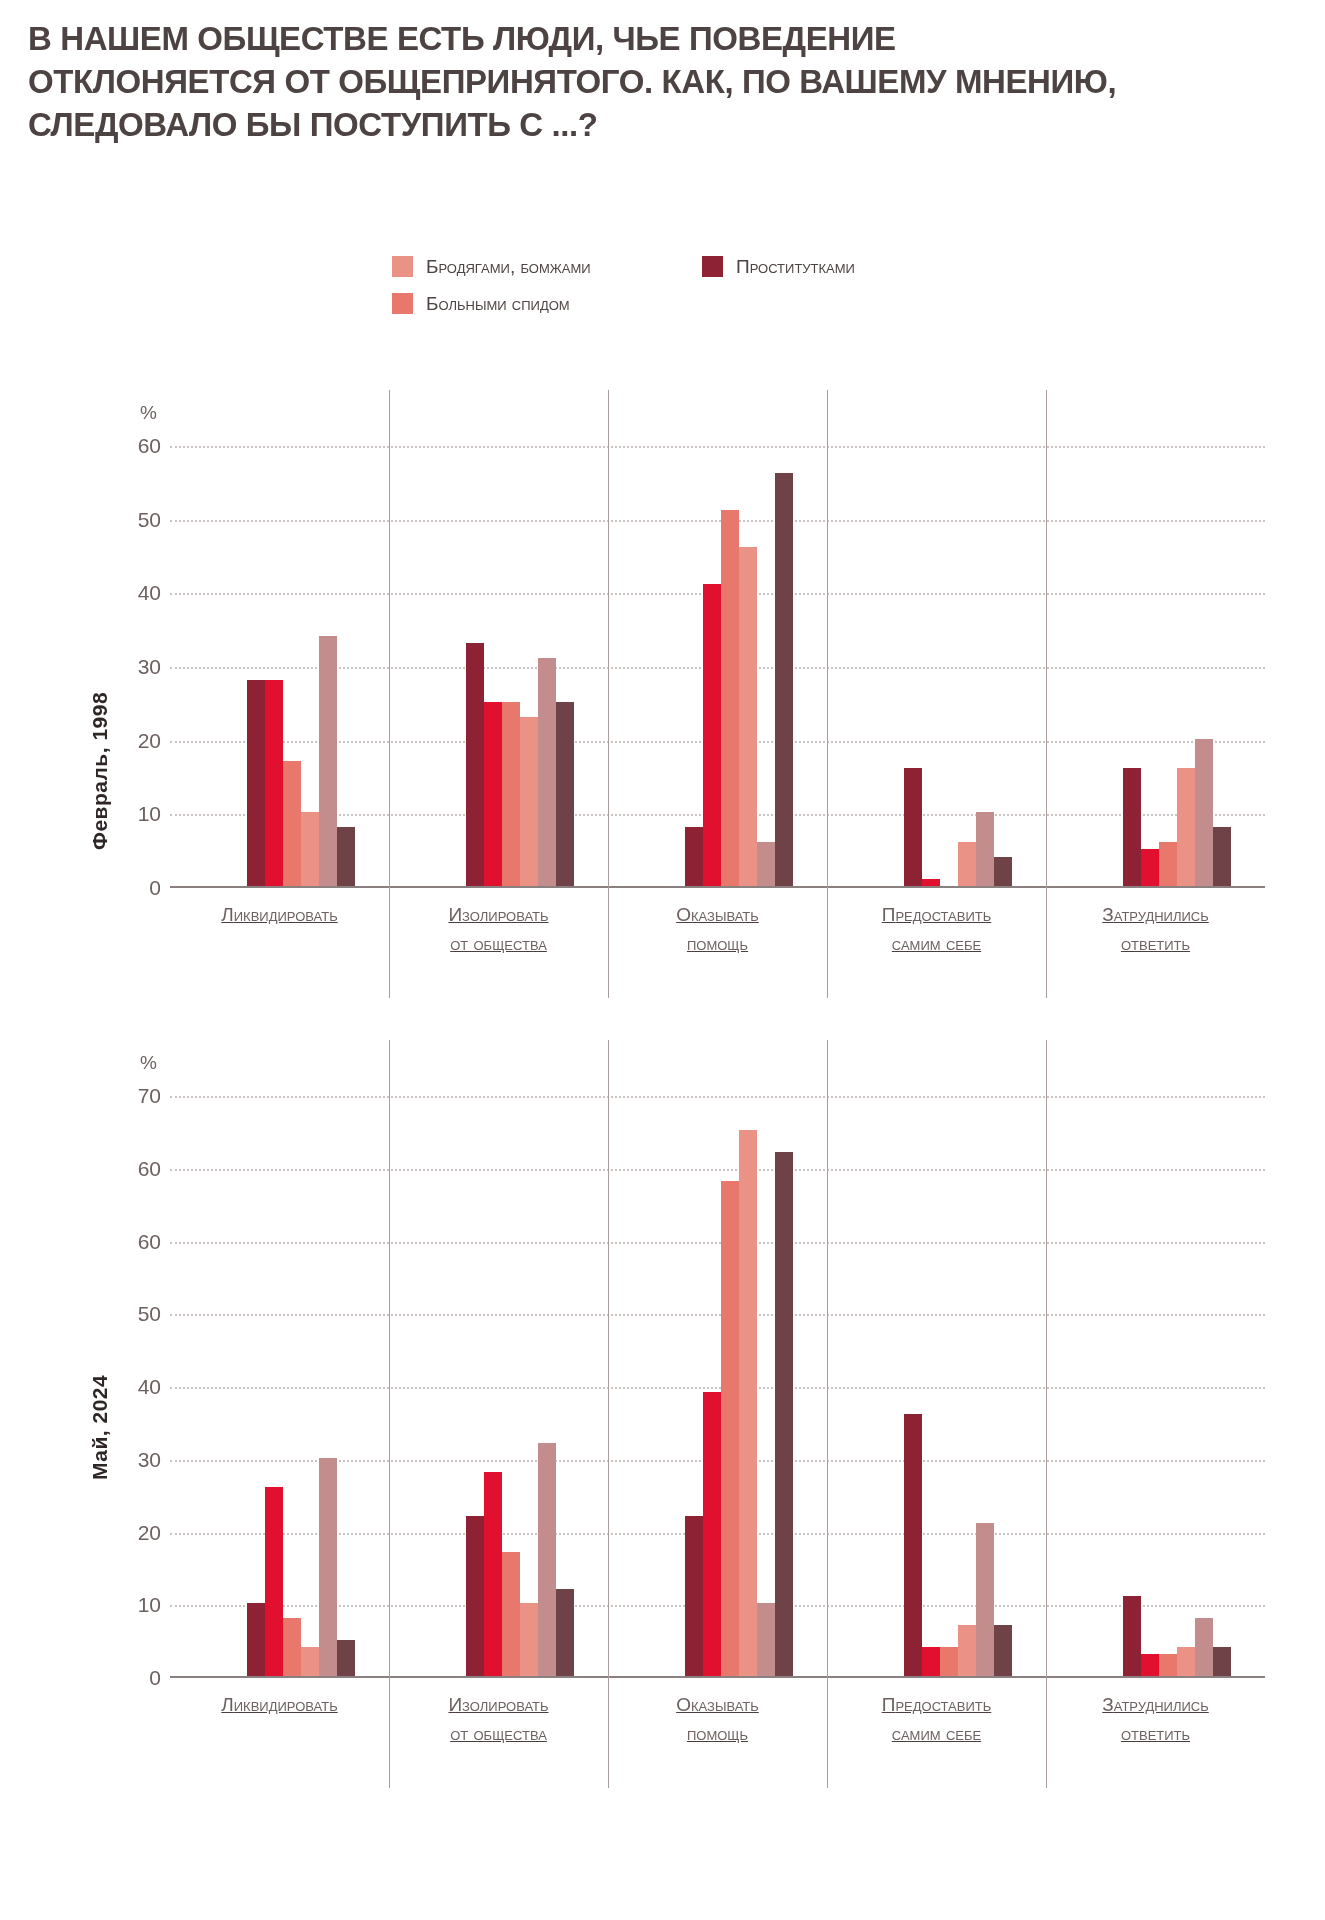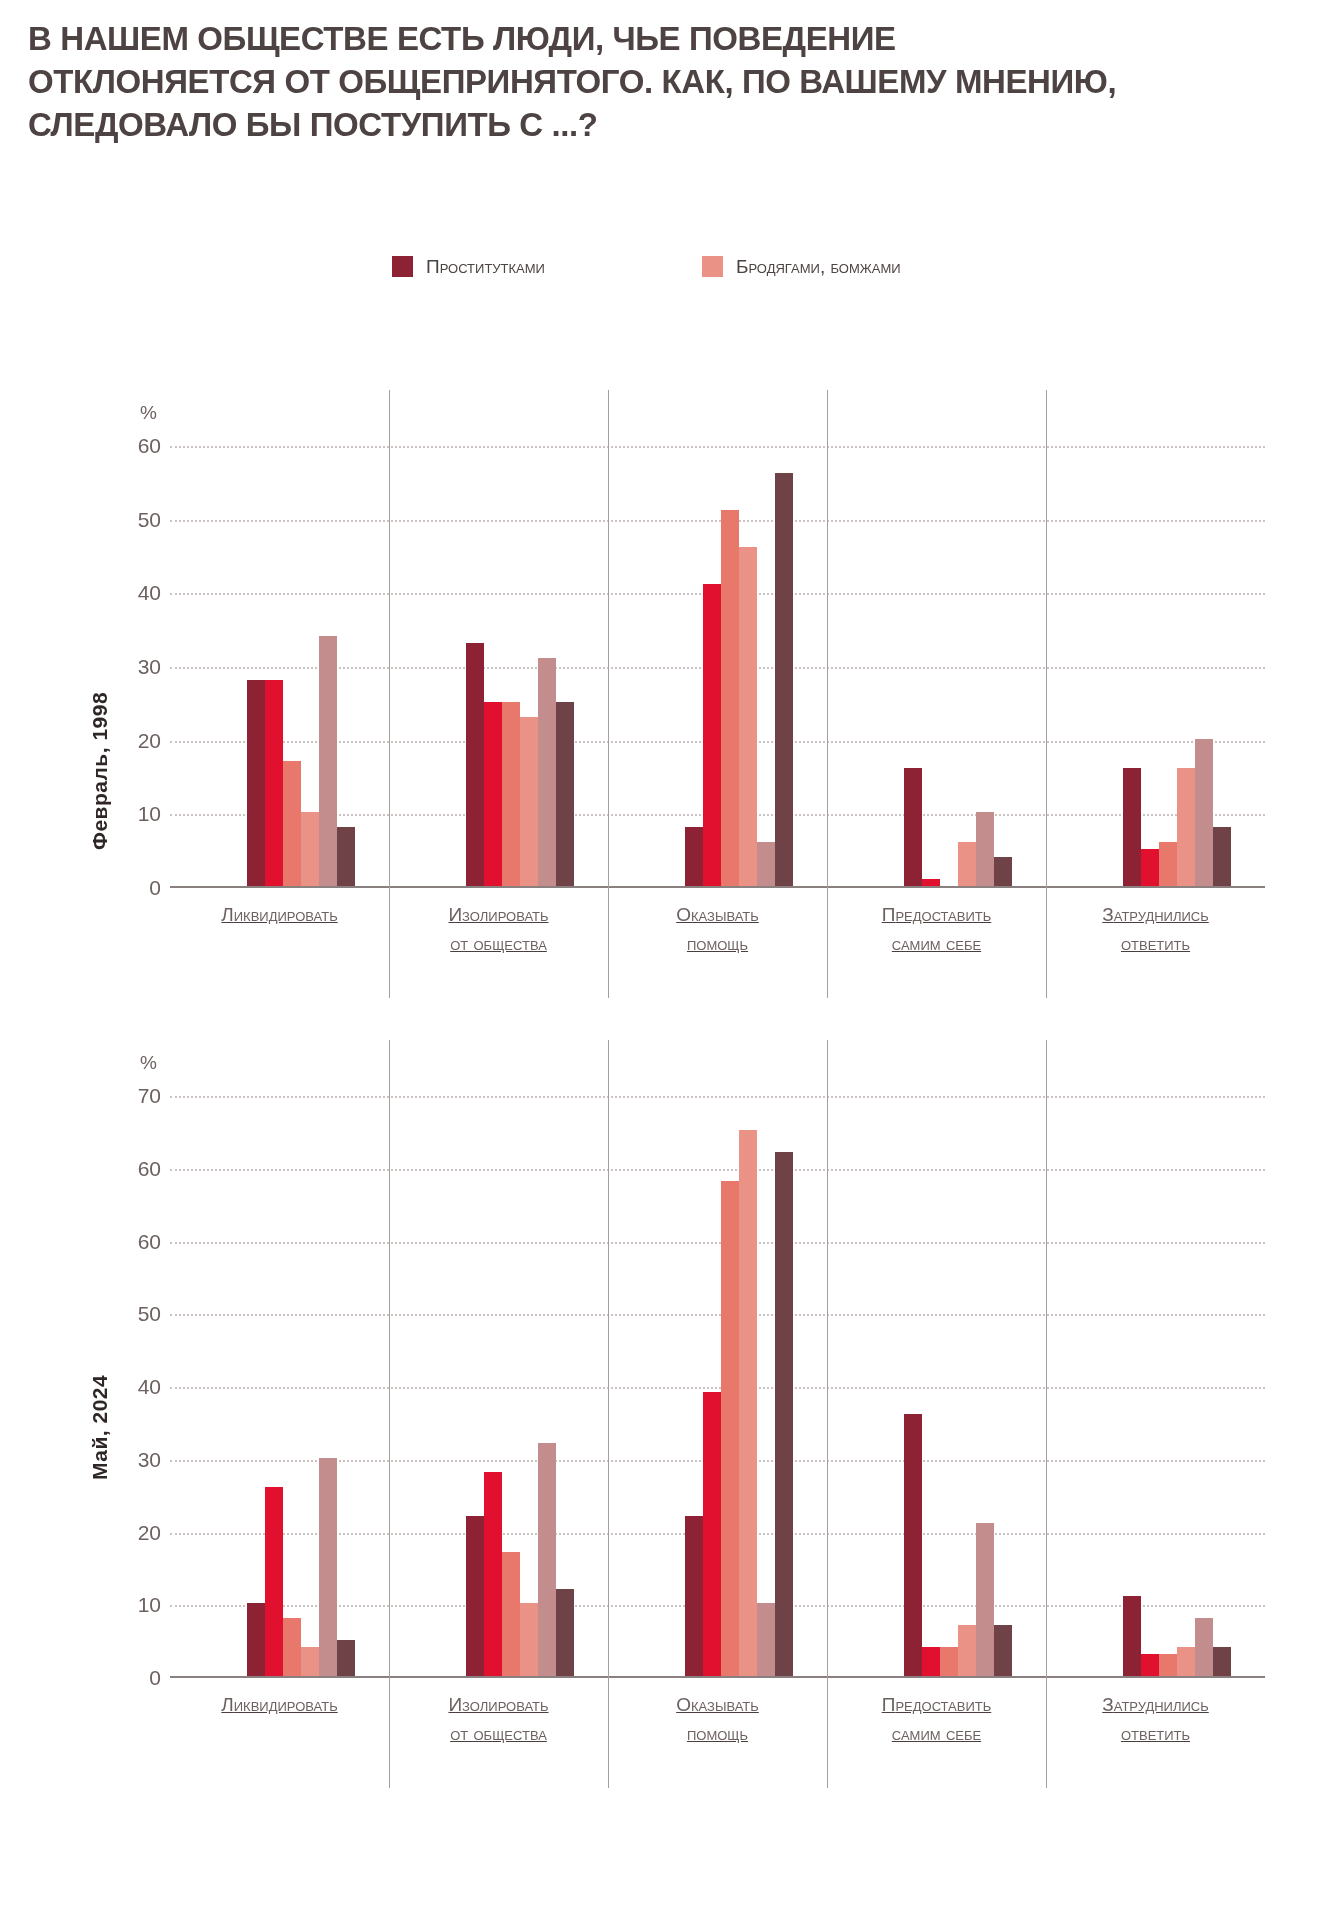--- a/index.html
+++ b/index.html
@@ -153,26 +153,30 @@
     font-variant:small-caps;
   }
 </style>
 </head>
 <body>
 
 <div class="title">В нашем обществе есть люди, чье поведение отклоняется от общепринятого. Как, по вашему мнению, следовало бы поступить с ...?</div>
 
 <div class="legend" id="legend">
     <div class="legend-item">
+      <span class="legend-swatch" style="background: rgb(235, 146, 135);"></span>
+      <span class="legend-label">Бродягами, бомжами</span>
+    </div>
+    <div class="legend-item">
       <span class="legend-swatch" style="background: rgb(140, 34, 52);"></span>
       <span class="legend-label">Проститутками</span>
     </div>
     <div class="legend-item">
-      <span class="legend-swatch" style="background: rgb(235, 146, 135);"></span>
-      <span class="legend-label">Бродягами, бомжами</span>
+      <span class="legend-swatch" style="background: rgb(232, 119, 108);"></span>
+      <span class="legend-label">Больными СПИДом</span>
     </div>
   </div>
 
 <div class="panel" id="panel1">
   <div class="panel-side-label" id="side1" style="left: 88px; top: 460px;">Февраль, 1998</div>
   <div class="pct-mark" id="pct1" style="left: 140px; top: 12px;">%</div>
   <div class="plot" id="plot1">
       <div class="ytick" style="top: 442px;">0</div>
       <div class="gridrow" style="top: 368.333px;"></div>
       <div class="ytick" style="top: 368.333px;">10</div>

